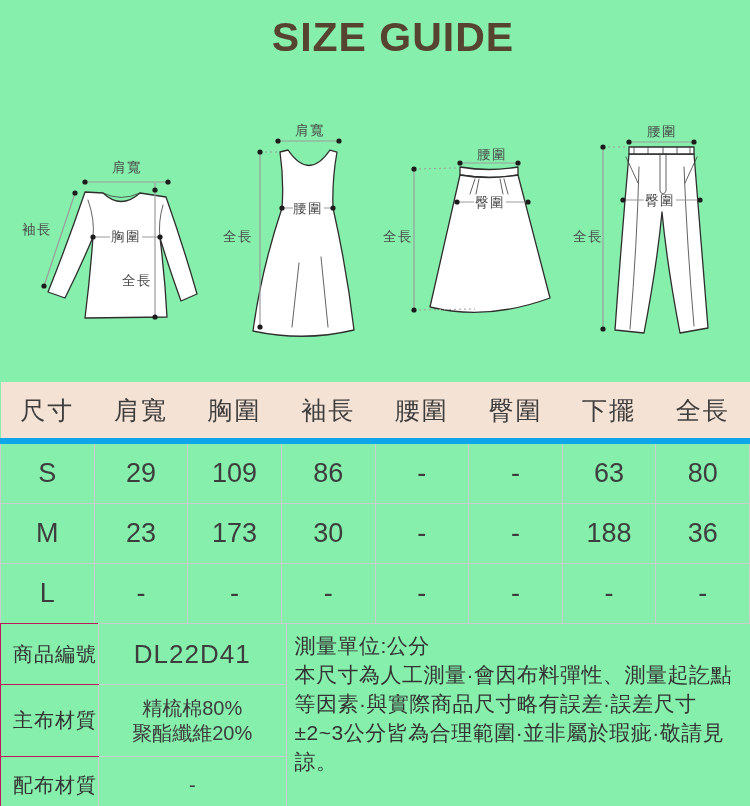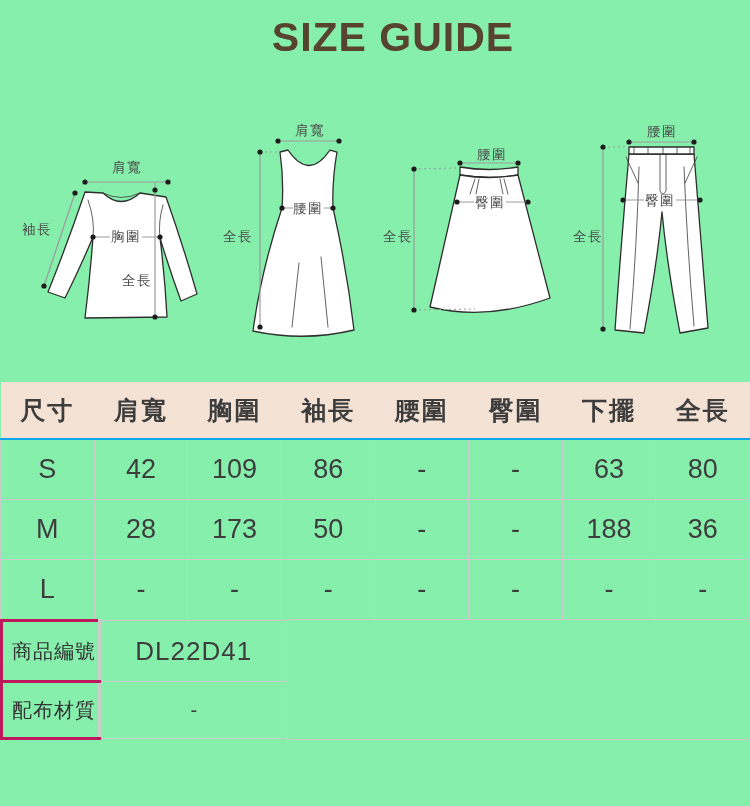--- a/index.html
+++ b/index.html
@@ -17,34 +17,34 @@
   .fig .detail{fill:none;stroke:#3a3a3a;stroke-width:0.8;stroke-linecap:round;}
   .fig .dim{fill:none;stroke:#9b9b9b;stroke-width:1.2;}
   .fig .dash{fill:none;stroke:#9b9b9b;stroke-width:1;stroke-dasharray:2 3;}
   .fig .dot{fill:#1c1c1c;stroke:none;}
   .fig text{font-size:13.5px;fill:#4a4a4a;text-anchor:middle;letter-spacing:1.5px;font-family:inherit;}
   
   .content{position:absolute;top:382px;left:0;width:750px;}
   table{border-collapse:collapse;table-layout:fixed;}
   .size-table{width:750px;}
   .size-table th{
-    height:54px;background:#f4e2d5;font-weight:bold;font-size:25px;
-    letter-spacing:2px;color:#3d3d3d;border:none;border-bottom:2px solid #0ea5e9;
+    height:54px;background:#f4e2d5;font-weight:normal;font-size:25px;
+    letter-spacing:2px;color:#3d3d3d;border:none;border-bottom:6px solid #0ea5e9;
   }
   .size-table td{
     height:57px;border:1px solid #cccccc;text-align:center;
     font-size:27px;color:#3d3d3d;
   }
   .size-table tr:last-child td{border-bottom:none;}
   .bottom{display:flex;width:750px;}
   .info-table{width:285px;flex:0 0 285px;}
   .info-table col.c1{width:98px;}
   .info-table col.c2{width:187px;}
   .info-table th{
-    border:3px solid #be185d;border-right-color:#cccccc;font-weight:normal;text-align:center;
+    border:1px solid #be185d;border-right-color:#cccccc;font-weight:normal;text-align:right;
     padding-left:8px;font-size:20px;letter-spacing:1px;color:#333333;
   }
   .info-table td{
     border:1px solid #cccccc;border-right:none;text-align:center;
     font-size:20px;color:#3d3d3d;
   }
   .row-code{height:61px;}
   .row-code td{font-size:26px;letter-spacing:1px;margin-left:20px;}
   .row-main{height:72px;}
   .row-main td span{display:block;line-height:25px;}
@@ -161,33 +161,33 @@
           <th>袖長</th>
           <th>腰圍</th>
           <th>臀圍</th>
           <th>下擺</th>
           <th>全長</th>
         </tr>
       </thead>
       <tbody>
         <tr>
           <td>S</td>
-          <td>42</td>
+          <td>29</td>
           <td>109</td>
           <td>86</td>
           <td>-</td>
           <td>-</td>
           <td>63</td>
           <td>80</td>
         </tr>
         <tr>
           <td>M</td>
-          <td>28</td>
+          <td>23</td>
           <td>173</td>
-          <td>50</td>
+          <td>30</td>
           <td>-</td>
           <td>-</td>
           <td>188</td>
           <td>36</td>
         </tr>
         <tr>
           <td>L</td>
           <td>-</td>
           <td>-</td>
           <td>-</td>
@@ -203,24 +203,33 @@
       <table class="info-table">
         <colgroup>
             <col class="c1">
             <col class="c2">
           </colgroup>
         <tbody>
             <tr class="row-code">
           <th>商品編號</th>
           <td>DL22D41</td>
         </tr>
+        <tr class="row-main">
+          <th>主布材質</th>
+          <td>
+            <span>精梳棉80%</span>
+            <span>聚酯纖維20%</span>
+          </td>
+        </tr>
         <tr class="row-trim">
           <th>配布材質</th>
           <td>-</td>
         </tr>
       </tbody>
         </table>
       <div class="notes">
+        <div>測量單位:公分</div>
+        <div>本尺寸為人工測量·會因布料彈性、測量起訖點等因素·與實際商品尺寸略有誤差·誤差尺寸±2~3公分皆為合理範圍·並非屬於瑕疵·敬請見諒。</div>
       </div>
     </div>
 
   </div>
 </div>
 
 </body></html>

